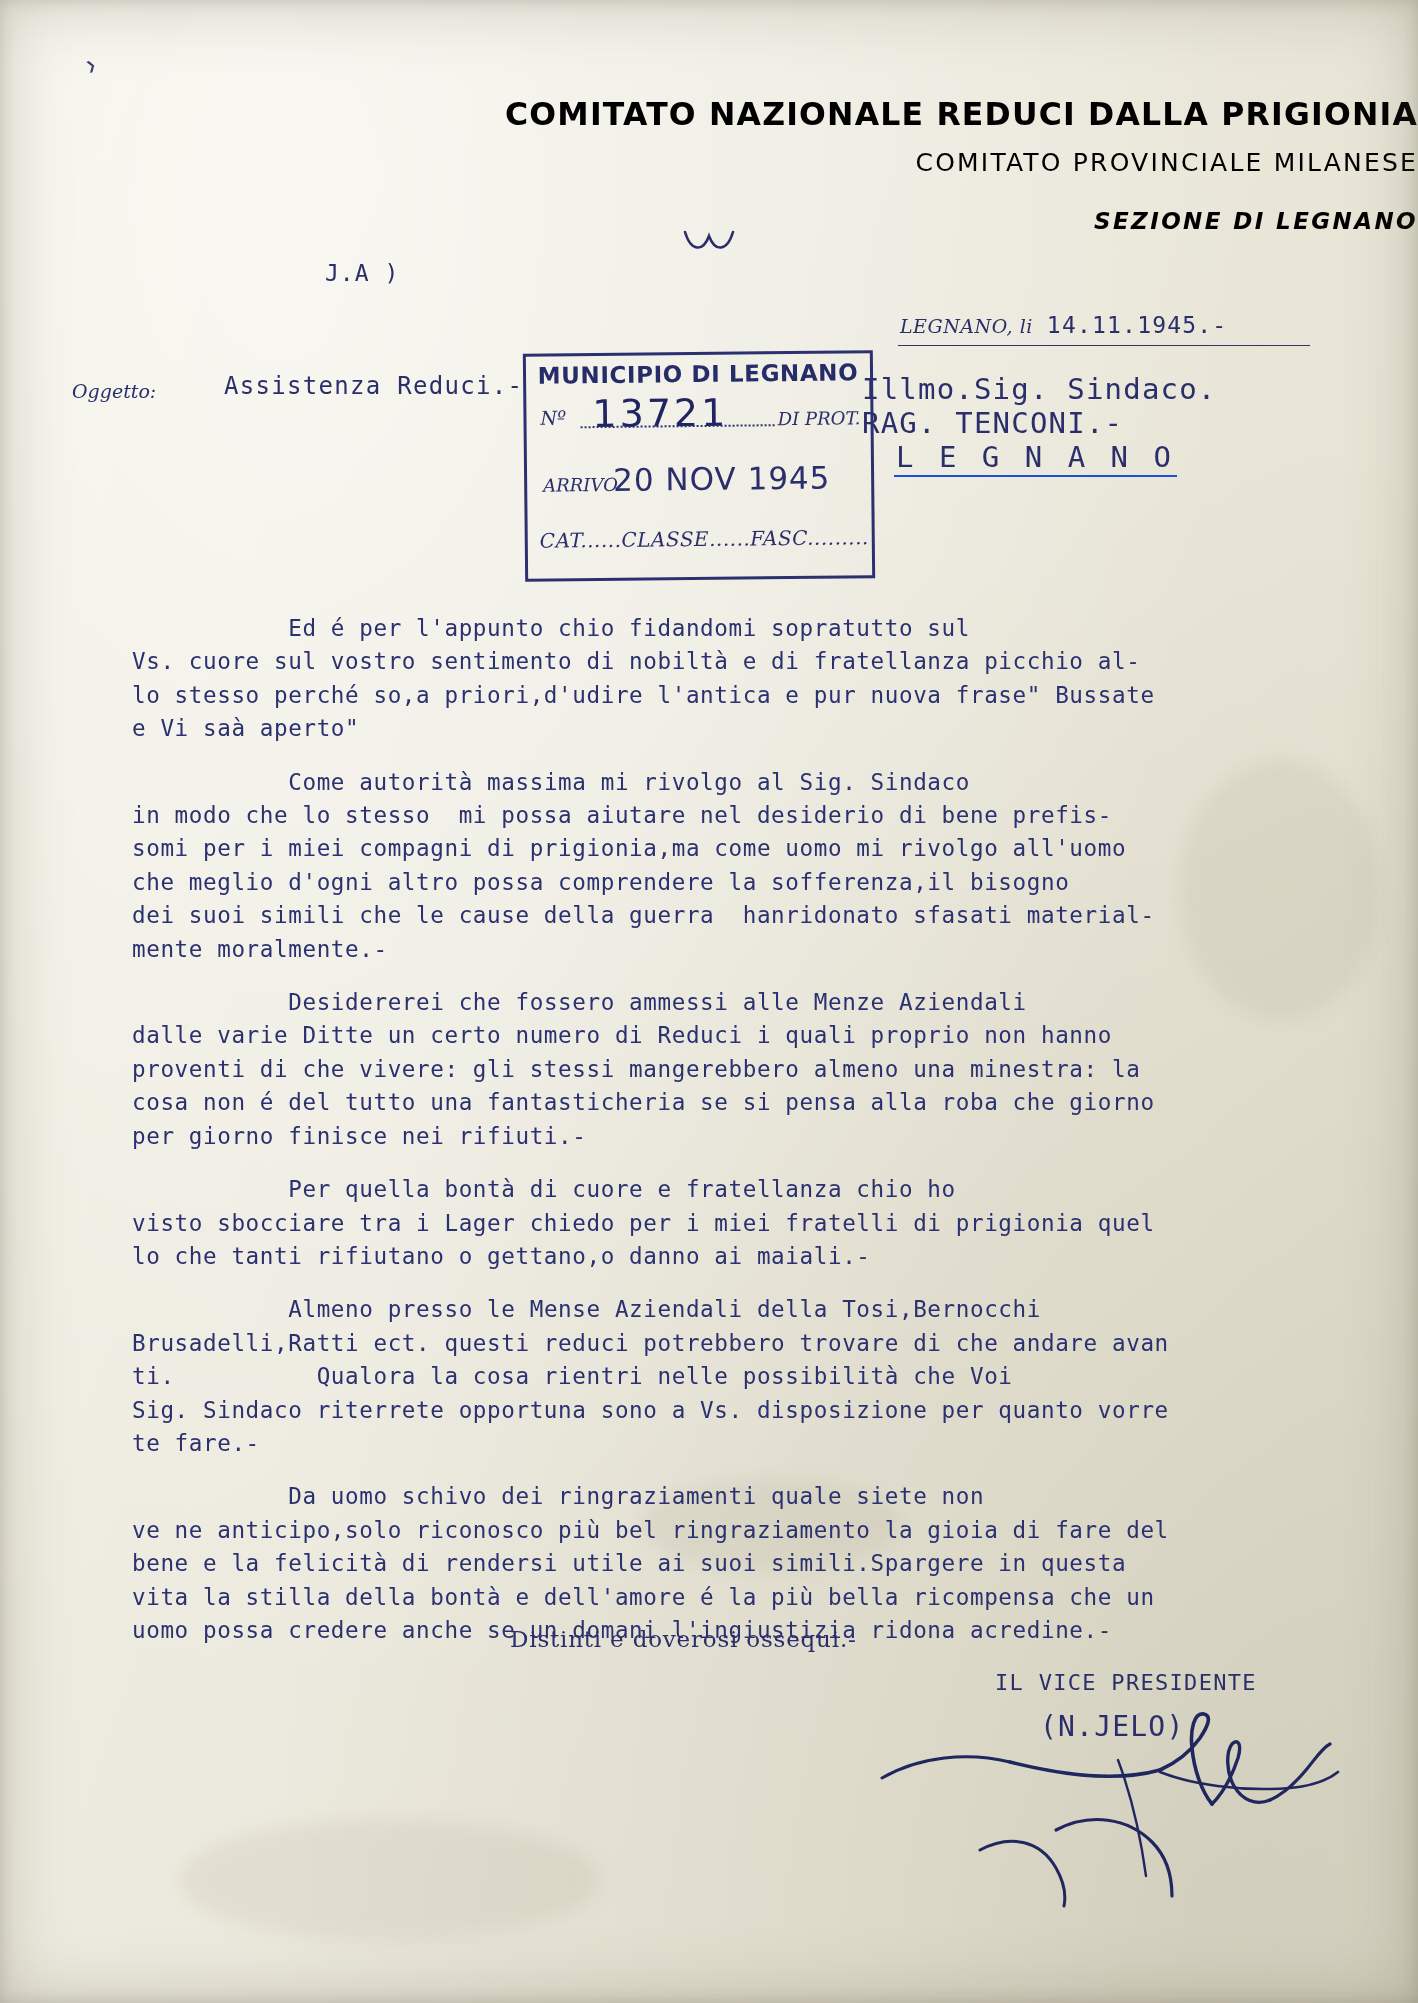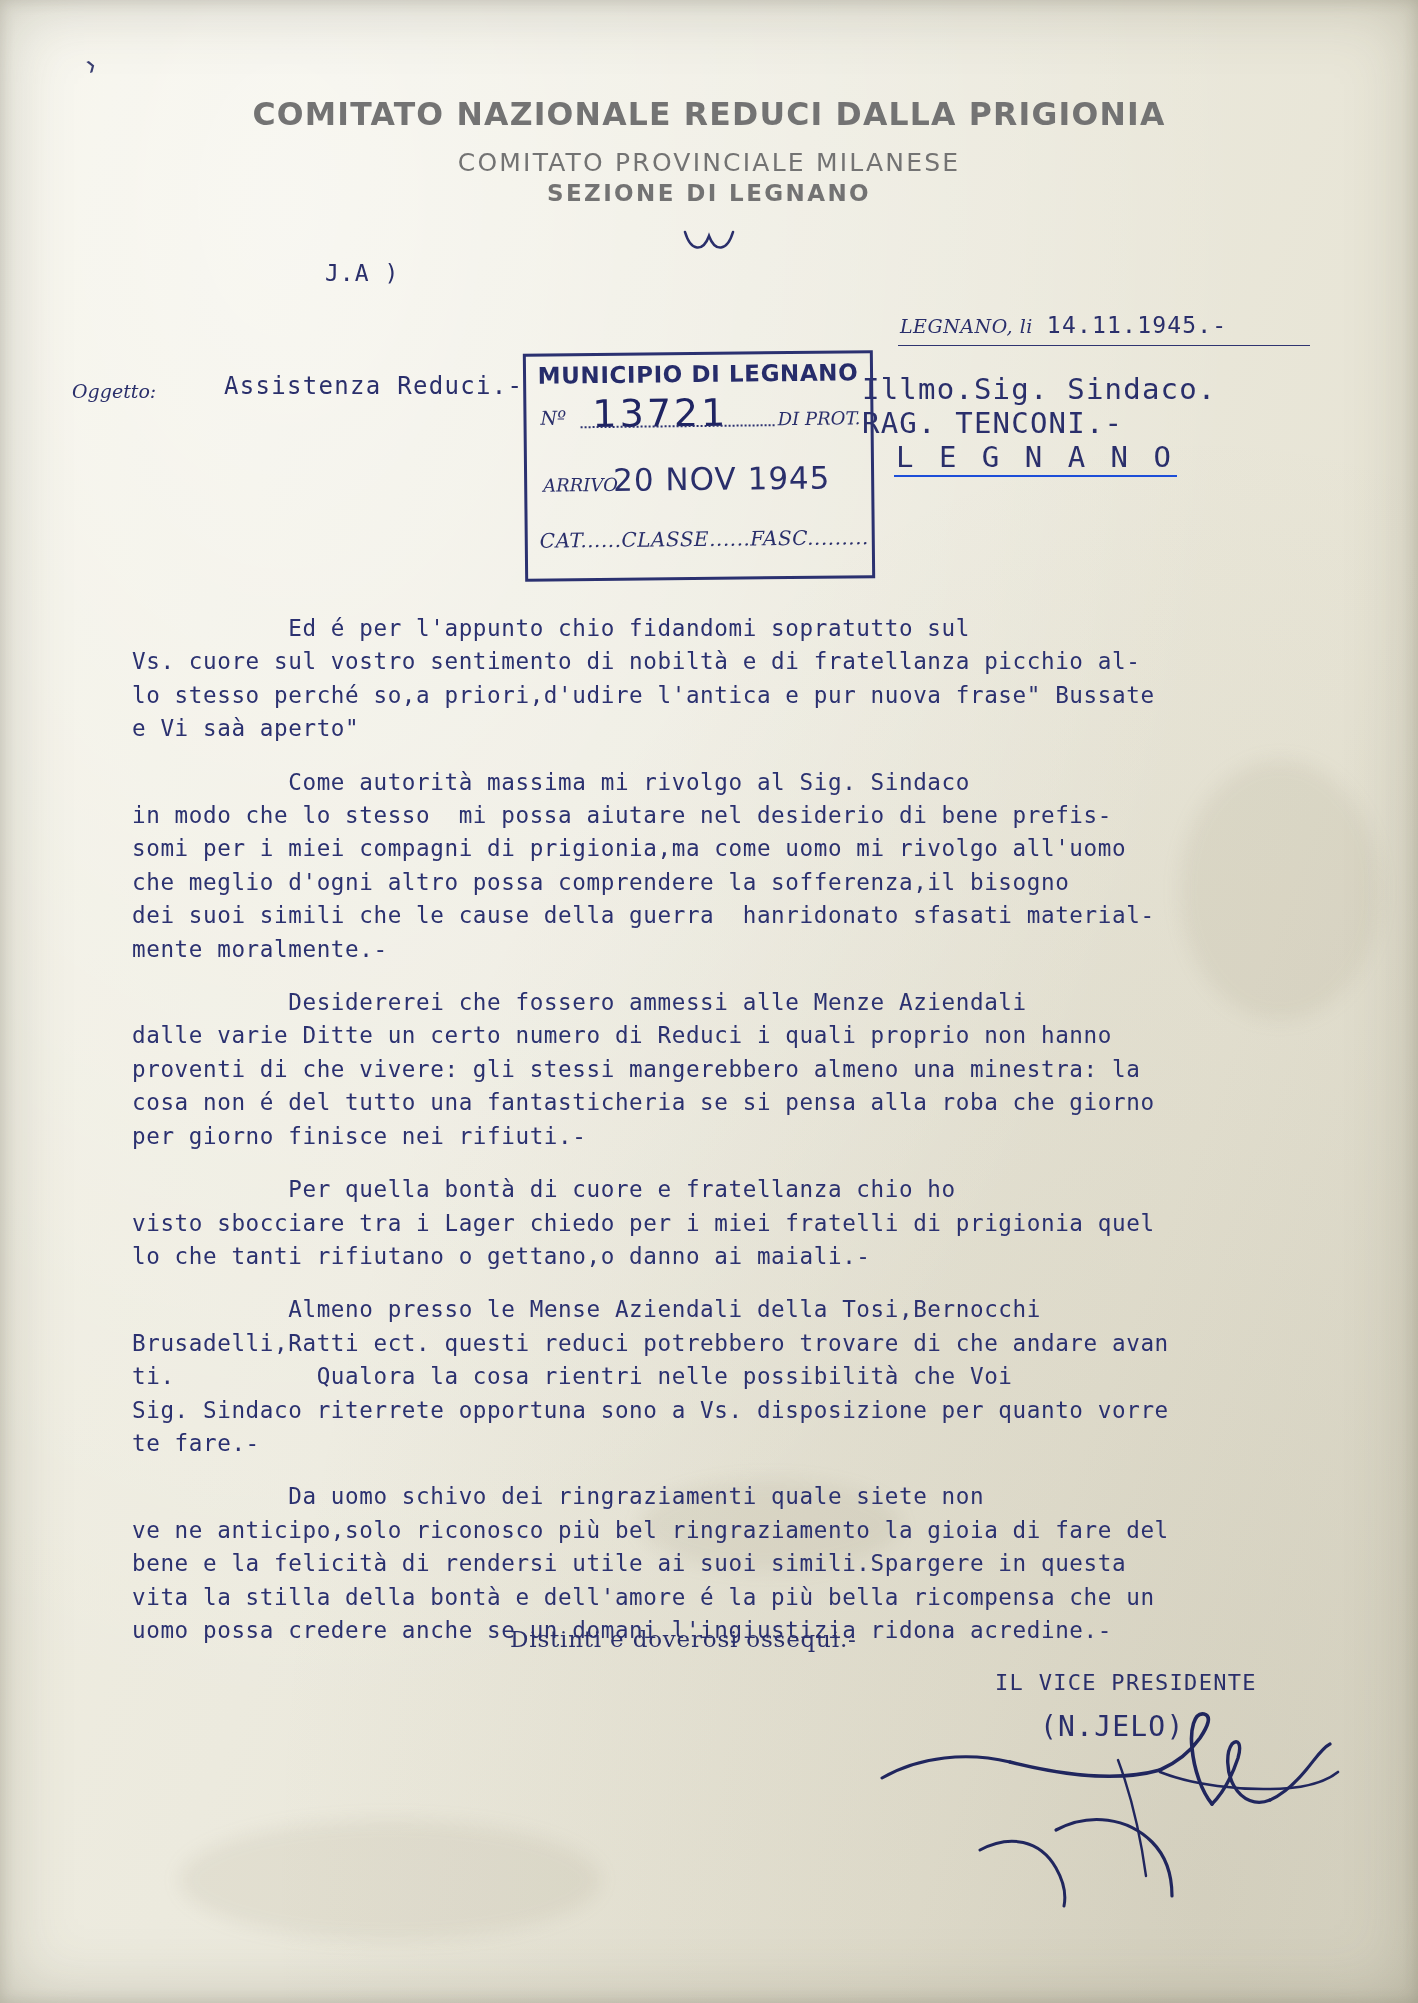--- a/index.html
+++ b/index.html
@@ -35,41 +35,42 @@
   .content {
     position: absolute;
     inset: 0;
   }
 
   
   .hdr {
     position: absolute;
     left: 0;
     right: 0;
-    text-align: center;
+    text-align: right;
     font-family: "DejaVu Sans", sans-serif;
-    color: #737373;
+    color: #000000;
   }
   .hdr-1 {
     top: 96px;
     font-size: 31.5px;
     font-weight: bold;
     letter-spacing: 1.2px;
   }
   .hdr-2 {
     top: 148px;
     font-size: 25px;
     font-weight: normal;
     letter-spacing: 2.2px;
   }
   .hdr-3 {
-    top: 180px;
+    top: 208px;
     font-size: 23px;
     font-weight: bold;
     letter-spacing: 2.4px;
+    font-style: italic;
   }
   .hdr-orn {
     position: absolute;
     top: 228px;
     left: 0;
     right: 0;
     text-align: center;
     font-size: 26px;
     color: #2a2f6b;
   }

